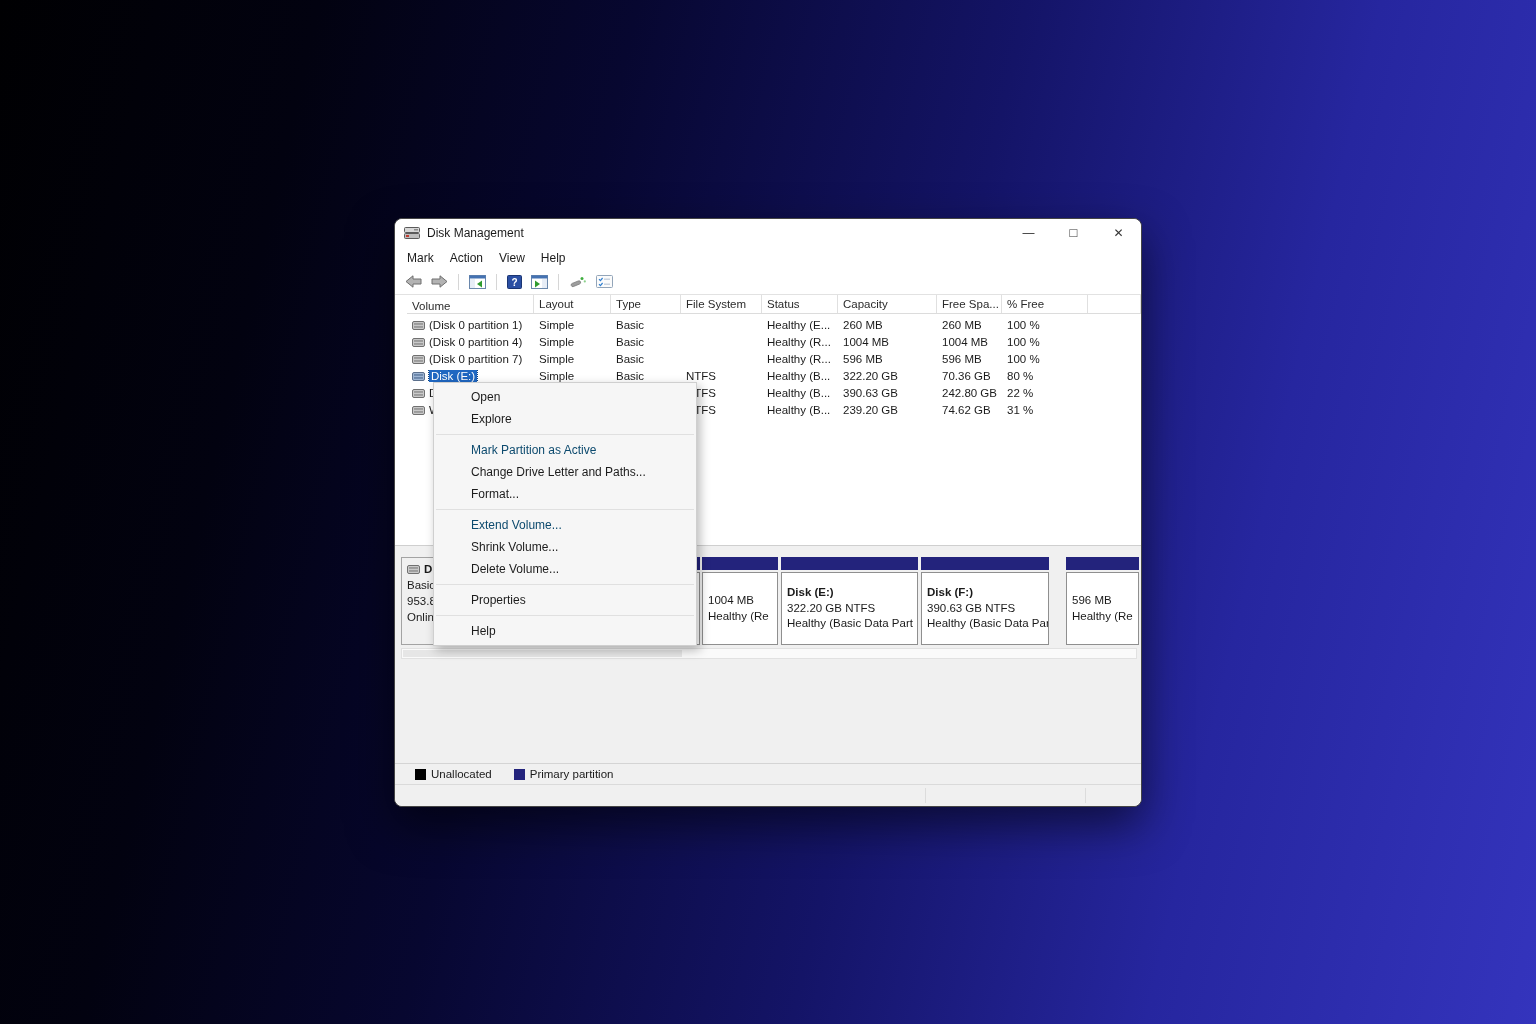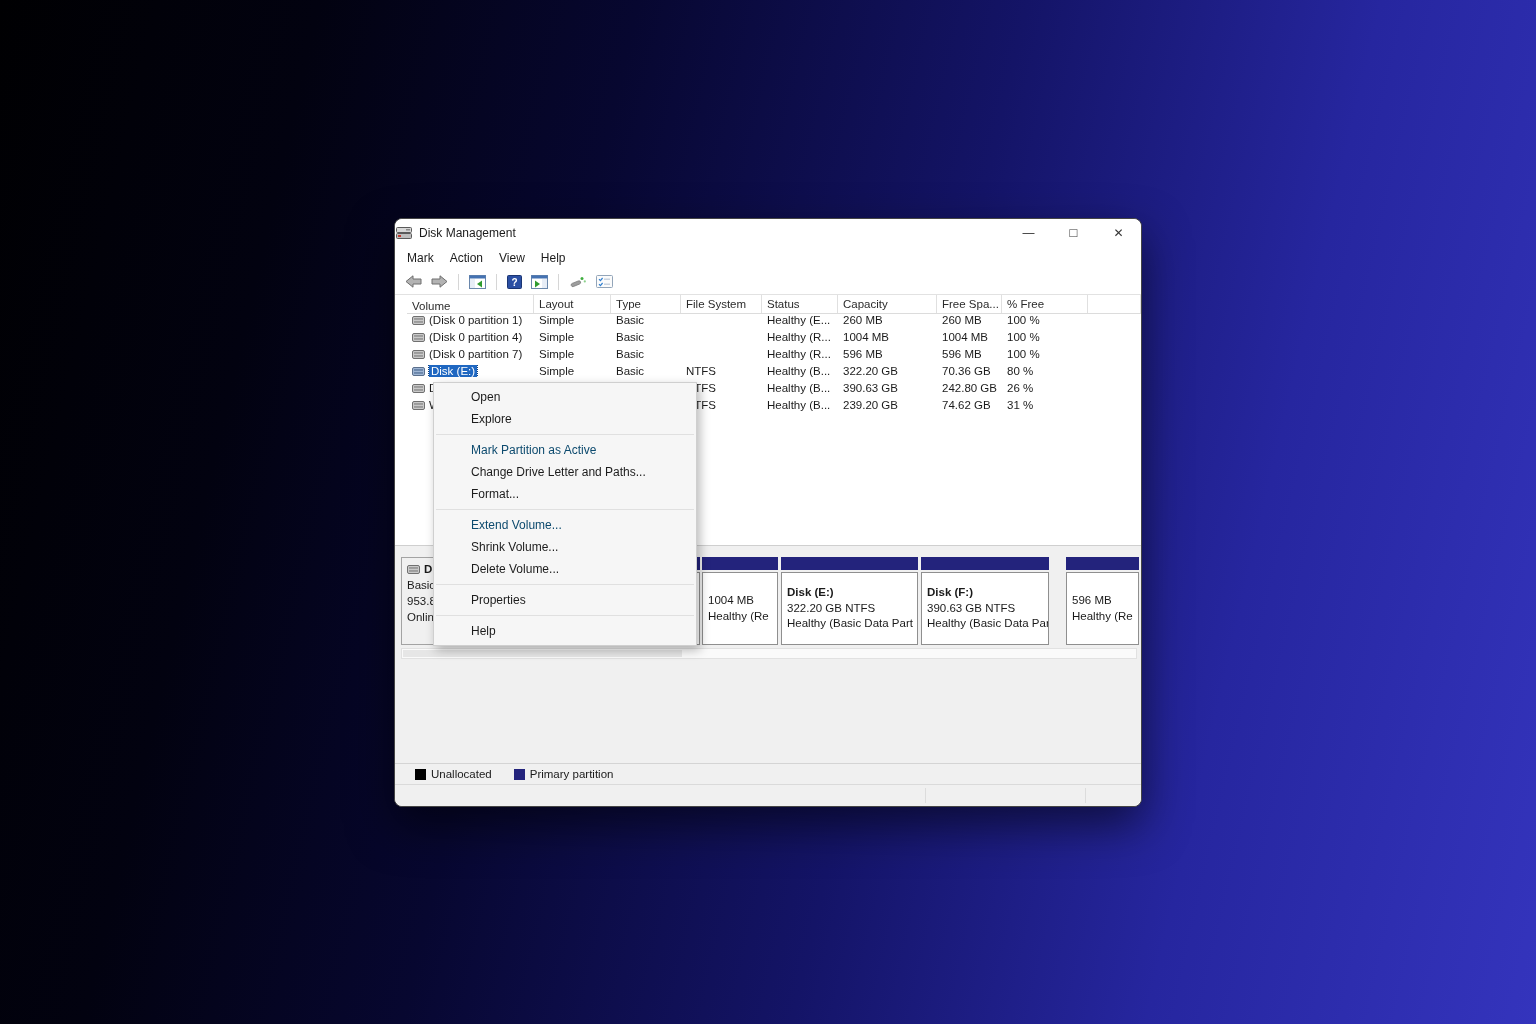--- a/index.html
+++ b/index.html
@@ -5,21 +5,21 @@
   * { margin:0; padding:0; box-sizing:border-box; }
   html,body { width:1536px; height:1024px; overflow:hidden; }
   body { font-family:"Liberation Sans","DejaVu Sans",sans-serif; }
   #stage { position:relative; width:1536px; height:1024px;
     background:linear-gradient(103deg,#000002 0%,#020210 18%,#070730 36%,#141467 58%,#26269f 78%,#3434bd 100%); }
 
   
   .win { position:absolute; left:394px; top:218px; width:748px; height:589px;
     background:#ffffff; border:1px solid #454545; border-radius:8px;
     box-shadow:0 18px 45px rgba(0,0,0,.55); color:#1a1a1a; font-size:12px; }
-  .titlebar { height:27px; display:flex; align-items:center; padding-left:1px; border-radius:8px 8px 0 0; background:#fff; }
+  .titlebar { height:27px; display:flex; align-items:center; padding-left:9px; border-radius:8px 8px 0 0; background:#fff; }
   .titlebar .app-icon { width:16px; height:14px; margin-right:7px; flex:0 0 auto; }
   .title-text { font-size:12px; color:#1b1b1b; flex:1; }
   .caption-btns { display:flex; height:100%; }
   .cap-btn { width:45px; height:100%; display:flex; align-items:center; justify-content:center;
     font-size:12px; color:#333; }
   .cap-btn.close { border-radius:0 8px 0 0; }
   .cap-btn .sq { font-size:13px; margin-top:-1px; }
 
   .menubar { height:23px; display:flex; align-items:center; padding-left:4px; background:#fff; }
   .menu-item { padding:3px 8px; font-size:12px; color:#1b1b1b; }
@@ -27,21 +27,21 @@
   .toolbar { height:26px; display:flex; align-items:center; padding-left:8px; gap:5px;
     background:#fff; border-bottom:1px solid #e2e2e2; }
   .tb-sep { width:1px; height:16px; background:#d6d6d6; margin:0 3px; }
   .tb-btn { display:flex; align-items:center; justify-content:center; padding:2px; }
 
   
   .toppane { height:250px; background:#fff; position:relative; overflow:hidden;padding-left:12px; }
   .lv-header { display:flex; height:19px; border-bottom:1px solid #dcdcdc; background:#fff; }
   .lv-hcell { font-size:11.5px; color:#2b2b2b; padding:3px 0 0 5px; border-right:1px solid #e0e0e0;
     white-space:nowrap; overflow:hidden; }
-  .lv-row { display:flex; height:17px; align-items:flex-start; }
+  .lv-row { display:flex; height:17px; align-items:flex-end; }
   .lv-cell { font-size:11.5px; padding-left:5px; white-space:nowrap; overflow:hidden; color:#1b1b1b; }
   .c-vol{width:127px}.c-layout{width:77px}.c-type{width:70px}.c-fs{width:81px}
   .c-status{width:76px}.c-cap{width:99px}.c-free{width:65px}.c-pct{width:86px}.c-fill{flex:1}
   .c-vol{display:flex;align-items:center;gap:4px;}
   .disk-ic{flex:0 0 auto;display:inline-flex;}
   .sel-hl { background:#1f67c1; color:#fff; outline:1px dotted #0d3e7d; padding:0 2px; }
 
   .splitter { height:6px; background:#f0f0f0; border-top:1px solid #cfcfcf; }
 
   
@@ -267,21 +267,21 @@
               </svg>
             </span>
             <span>Dis</span>
           </div>
         <div class="lv-cell c-layout"></div>
         <div class="lv-cell c-type"></div>
         <div class="lv-cell c-fs">NTFS</div>
         <div class="lv-cell c-status">Healthy (B...</div>
         <div class="lv-cell c-cap">390.63 GB</div>
         <div class="lv-cell c-free">242.80 GB</div>
-        <div class="lv-cell c-pct">26 %</div>
+        <div class="lv-cell c-pct">22 %</div>
       </div>
 
       <div class="lv-row">
         <div class="lv-cell c-vol">
             <span class="disk-ic">
               <svg width="13" height="9">
                 <rect x="0.5" y="0.5" width="12" height="8" rx="1.5" fill="#c9c9c9" stroke="#707070"></rect>
                 <rect x="2" y="2.2" width="9" height="1.5" fill="#8f8f8f"></rect>
                 <rect x="2" y="5.2" width="9" height="1.5" fill="#8f8f8f"></rect>
               </svg>

